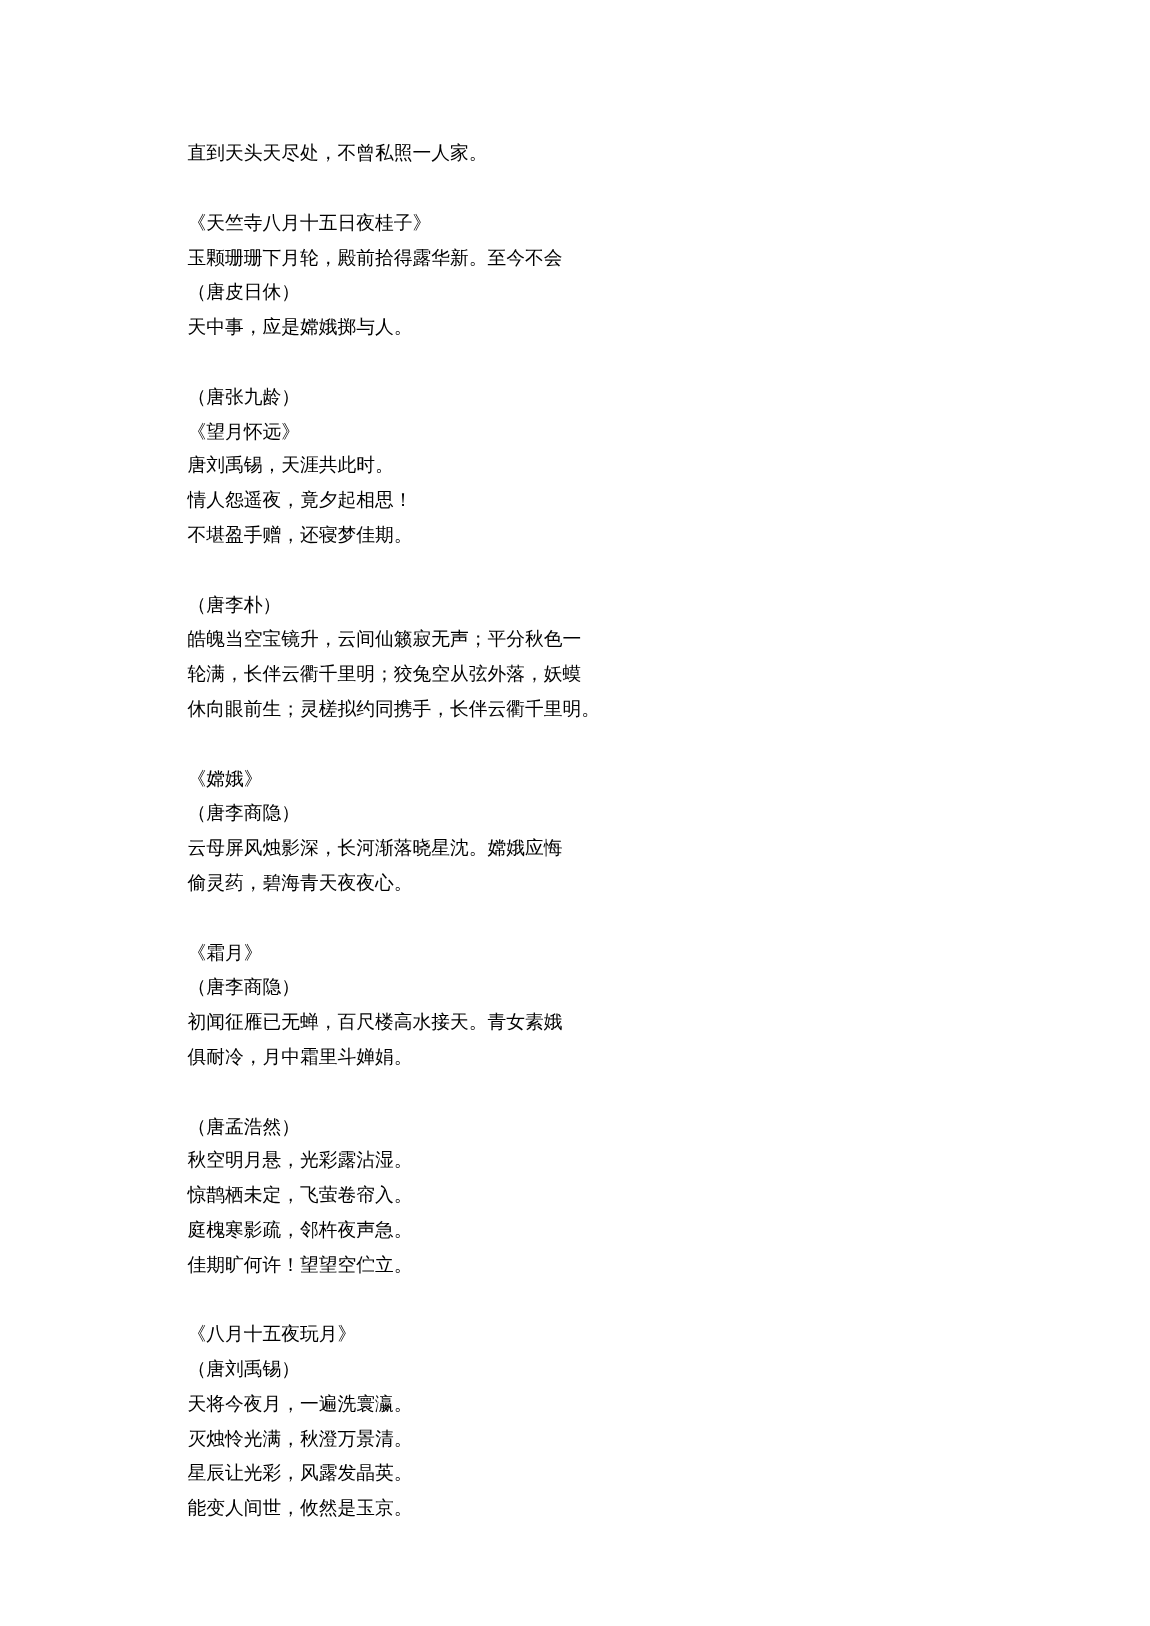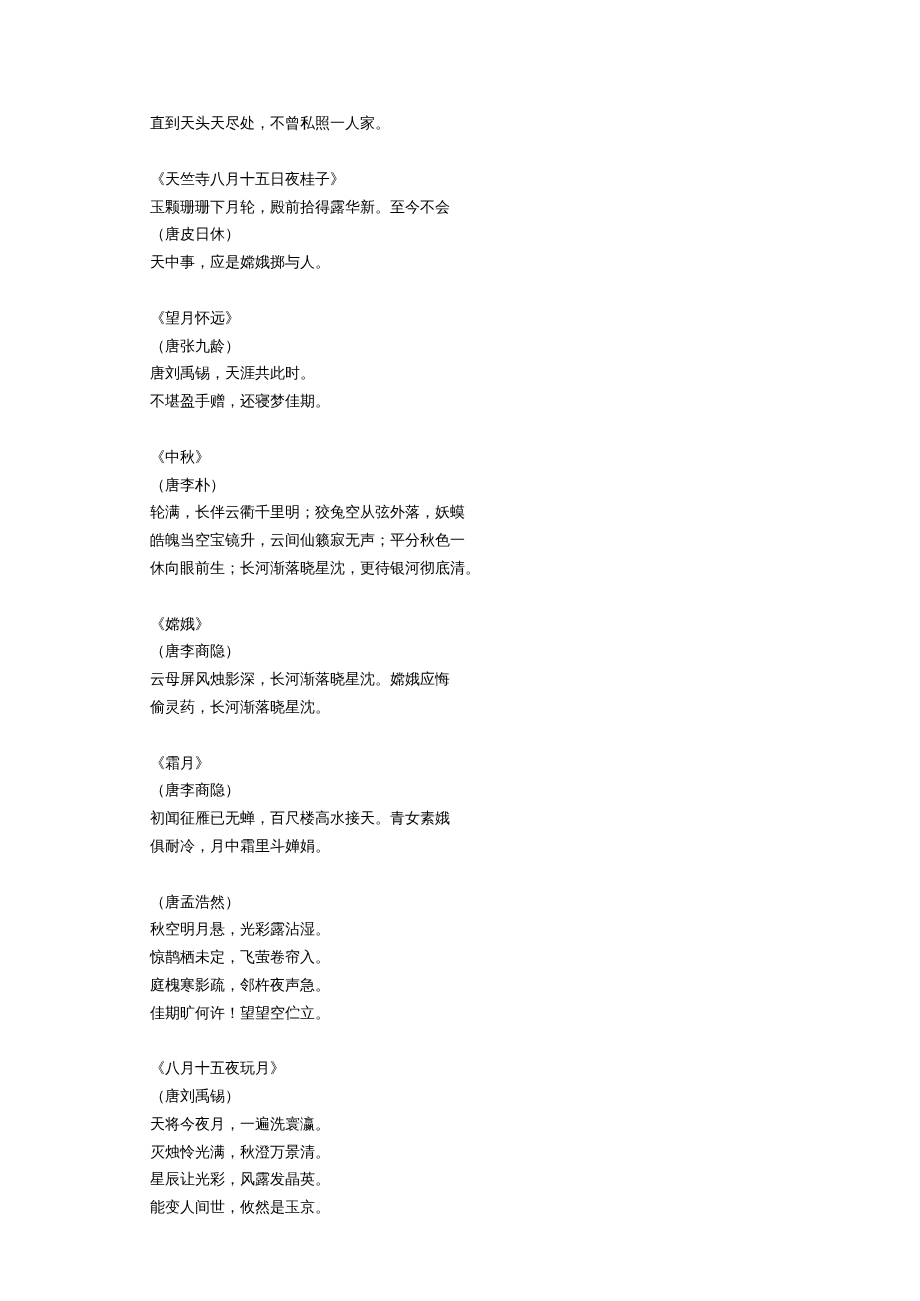--- a/index.html
+++ b/index.html
@@ -30,37 +30,37 @@
     <div class="line">直到天头天尽处，不曾私照一人家。</div>
   </div>
   <div id="poems-container">
       <div class="poem-block">
         <div class="line">《天竺寺八月十五日夜桂子》</div>
         <div class="line">玉颗珊珊下月轮，殿前拾得露华新。至今不会</div>
         <div class="line">（唐皮日休）</div>
         <div class="line">天中事，应是嫦娥掷与人。</div>
       </div>
       <div class="poem-block">
+        <div class="line">（唐张九龄）</div>
         <div class="line">《望月怀远》</div>
-        <div class="line">（唐张九龄）</div>
         <div class="line">唐刘禹锡，天涯共此时。</div>
+        <div class="line">情人怨遥夜，竟夕起相思！</div>
         <div class="line">不堪盈手赠，还寝梦佳期。</div>
       </div>
       <div class="poem-block">
-        <div class="line">《中秋》</div>
         <div class="line">（唐李朴）</div>
+        <div class="line">皓魄当空宝镜升，云间仙籁寂无声；平分秋色一</div>
         <div class="line">轮满，长伴云衢千里明；狡兔空从弦外落，妖蟆</div>
-        <div class="line">皓魄当空宝镜升，云间仙籁寂无声；平分秋色一</div>
-        <div class="line">休向眼前生；长河渐落晓星沈，更待银河彻底清。</div>
+        <div class="line">休向眼前生；灵槎拟约同携手，长伴云衢千里明。</div>
       </div>
       <div class="poem-block">
         <div class="line">《嫦娥》</div>
         <div class="line">（唐李商隐）</div>
         <div class="line">云母屏风烛影深，长河渐落晓星沈。嫦娥应悔</div>
-        <div class="line">偷灵药，长河渐落晓星沈。</div>
+        <div class="line">偷灵药，碧海青天夜夜心。</div>
       </div>
       <div class="poem-block">
         <div class="line">《霜月》</div>
         <div class="line">（唐李商隐）</div>
         <div class="line">初闻征雁已无蝉，百尺楼高水接天。青女素娥</div>
         <div class="line">俱耐冷，月中霜里斗婵娟。</div>
       </div>
       <div class="poem-block">
         <div class="line">（唐孟浩然）</div>
         <div class="line">秋空明月悬，光彩露沾湿。</div>

